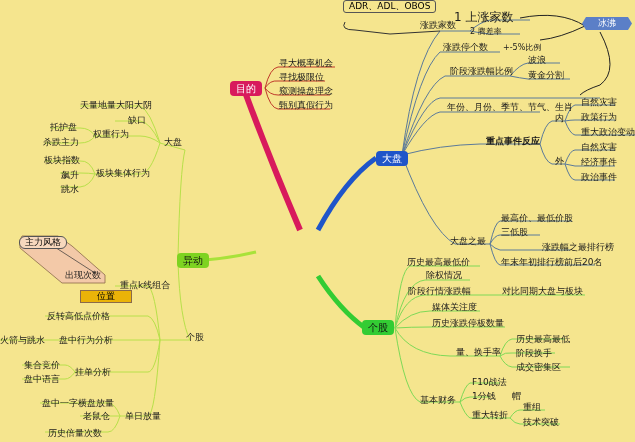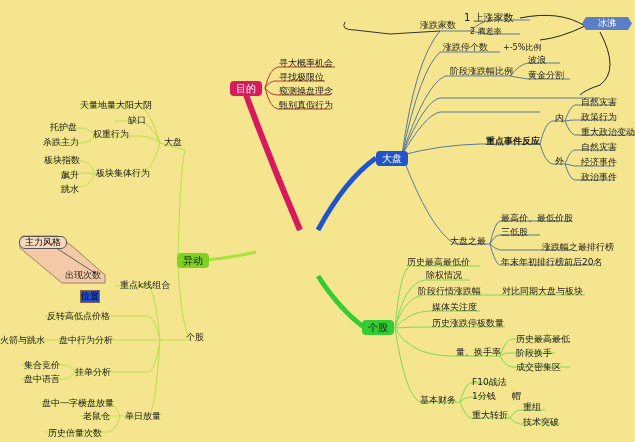--- a/index.html
+++ b/index.html
@@ -111,48 +111,50 @@
 </svg>
 
 
 <div class="main" style="left:230px;top:81px;background:#d81a5c;"><span>目的</span></div>
 <div class="lbl" style="left:279px;top:58px;">寻大概率机会</div>
 <div class="lbl" style="left:279px;top:72px;">寻找极限位</div>
 <div class="lbl" style="left:279px;top:86px;">窥测操盘理念</div>
 <div class="lbl" style="left:279px;top:100px;">甄别真假行为</div>
 
 <div class="main" style="left:376px;top:151px;background:#1f55c9;"><span>大盘</span></div>
+<div class="boxed" style="left:343px;top:0px;border:1px solid #555;border-radius:3px;padding:0 5px;background:#f5e58e;">ADR、ADL、OBOS</div>
 <div class="lbl" style="left:420px;top:20px;">涨跌家数</div>
-<div class="lbl" style="left:464px;top:12px;font-size:10px;">1 上涨家数</div>
+<div class="lbl" style="left:454px;top:12px;font-size:12px;">1 上涨家数</div>
 <div class="lbl" style="left:470px;top:26px;font-size:8px;">2 腾差率</div>
 <div class="boxed" style="left:582px;top:17px;background:#5b7fc7;color:#fff;padding:1px 16px;clip-path:polygon(8% 0,92% 0,100% 50%,92% 100%,8% 100%,0 50%);">冰沸</div>
 <div class="lbl" style="left:443px;top:42px;">涨跌停个数</div>
 <div class="lbl" style="left:503px;top:42px;font-size:8px;">+-5%比例</div>
 <div class="lbl" style="left:450px;top:66px;">阶段涨跌幅比例</div>
 <div class="lbl" style="left:528px;top:55px;">波浪</div>
 <div class="lbl" style="left:528px;top:70px;">黄金分割</div>
+<div class="lbl" style="left:447px;top:102px;">年份、月份、季节、节气、生肖</div>
 <div class="lbl" style="left:486px;top:136px;font-weight:bold;">重点事件反应</div>
 <div class="lbl" style="left:555px;top:113px;">内</div>
 <div class="lbl" style="left:581px;top:97px;">自然灾害</div>
 <div class="lbl" style="left:581px;top:112px;">政策行为</div>
 <div class="lbl" style="left:581px;top:127px;">重大政治变动</div>
 <div class="lbl" style="left:555px;top:156px;">外</div>
 <div class="lbl" style="left:581px;top:142px;">自然灾害</div>
 <div class="lbl" style="left:581px;top:157px;">经济事件</div>
 <div class="lbl" style="left:581px;top:172px;">政治事件</div>
 <div class="lbl" style="left:450px;top:236px;">大盘之最</div>
 <div class="lbl" style="left:501px;top:213px;">最高价、最低价股</div>
 <div class="lbl" style="left:501px;top:227px;">三低股</div>
 <div class="lbl" style="left:513px;top:242px;margin-left:29px;">涨跌幅之最排行榜</div>
 <div class="lbl" style="left:501px;top:257px;">年末年初排行榜前后20名</div>
 
 <div class="main" style="left:362px;top:320px;background:#33cc33;color:#111;"><span>个股</span></div>
 <div class="lbl" style="left:407px;top:257px;">历史最高最低价</div>
 <div class="lbl" style="left:426px;top:271px;font-family:Liberation Mono, monospace;">除权情况</div>
-<div class="lbl" style="left:418px;top:286px;">阶段行情涨跌幅</div>
+<div class="lbl" style="left:408px;top:286px;">阶段行情涨跌幅</div>
 <div class="lbl" style="left:502px;top:286px;">对比同期大盘与板块</div>
 <div class="lbl" style="left:432px;top:302px;">媒体关注度</div>
 <div class="lbl" style="left:432px;top:318px;">历史涨跌停板数量</div>
 <div class="lbl" style="left:456px;top:347px;">量、换手率</div>
 <div class="lbl" style="left:516px;top:334px;">历史最高最低</div>
 <div class="lbl" style="left:516px;top:348px;">阶段换手</div>
 <div class="lbl" style="left:516px;top:362px;">成交密集区</div>
 <div class="lbl" style="left:420px;top:395px;">基本财务</div>
 <div class="lbl" style="left:472px;top:377px;">F10战法</div>
 <div class="lbl" style="left:472px;top:391px;">1分钱</div>
@@ -170,21 +172,21 @@
 <div class="lbl" style="left:43px;top:137px;">杀跌主力</div>
 <div class="lbl" style="left:96px;top:168px;">板块集体行为</div>
 <div class="lbl" style="left:44px;top:155px;">板块指数</div>
 <div class="lbl" style="left:61px;top:170px;">飙升</div>
 <div class="lbl" style="left:61px;top:184px;">跳水</div>
 
 <div class="lbl" style="left:186px;top:332px;">个股</div>
 <div class="lbl" style="left:120px;top:280px;">重点k线组合</div>
 <div class="boxed" style="left:19px;top:236px;border:1px solid #555;border-radius:6px;padding:0 5px;background:#f7d8bd;">主力风格</div>
 <div class="lbl" style="left:65px;top:270px;">出现次数</div>
-<div class="boxed" style="left:80px;top:290px;border:1px solid #8a6a4a;padding:0 0;background:#1d4ed8;">位置</div>
+<div class="boxed" style="left:80px;top:290px;border:1px solid #8a6a4a;padding:0 16px;background:#eab308;">位置</div>
 <div class="lbl" style="left:47px;top:311px;">反转高低点价格</div>
 <div class="lbl" style="left:59px;top:335px;">盘中行为分析</div>
 <div class="lbl" style="left:0px;top:335px;">火箭与跳水</div>
 <div class="lbl" style="left:75px;top:367px;">挂单分析</div>
 <div class="lbl" style="left:24px;top:360px;">集合竞价</div>
 <div class="lbl" style="left:24px;top:374px;">盘中语言</div>
 <div class="lbl" style="left:125px;top:411px;">单日放量</div>
 <div class="lbl" style="left:42px;top:398px;">盘中一字横盘放量</div>
 <div class="lbl" style="left:83px;top:411px;">老鼠仓</div>
 <div class="lbl" style="left:48px;top:428px;">历史倍量次数</div>

